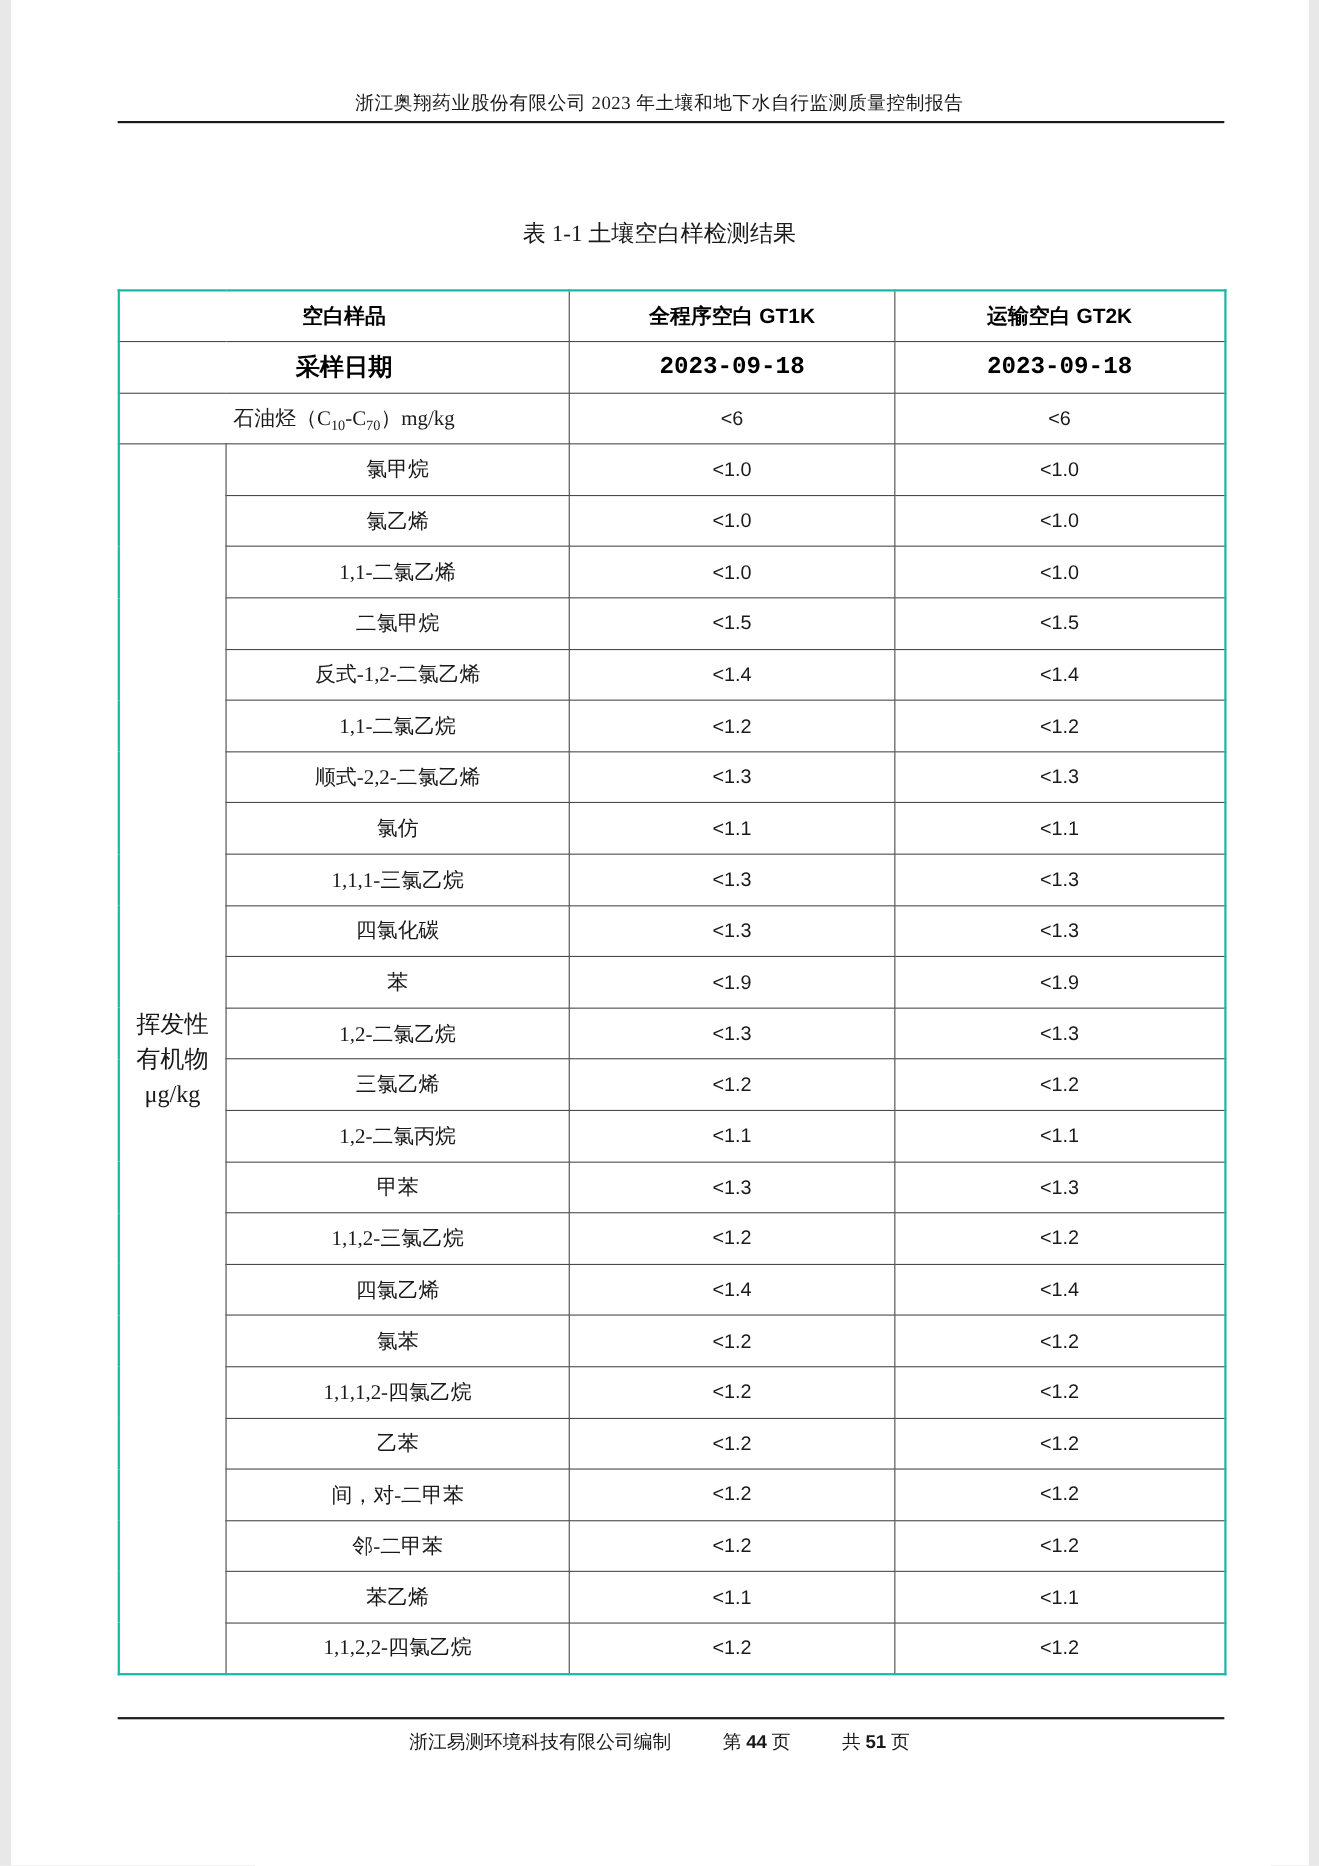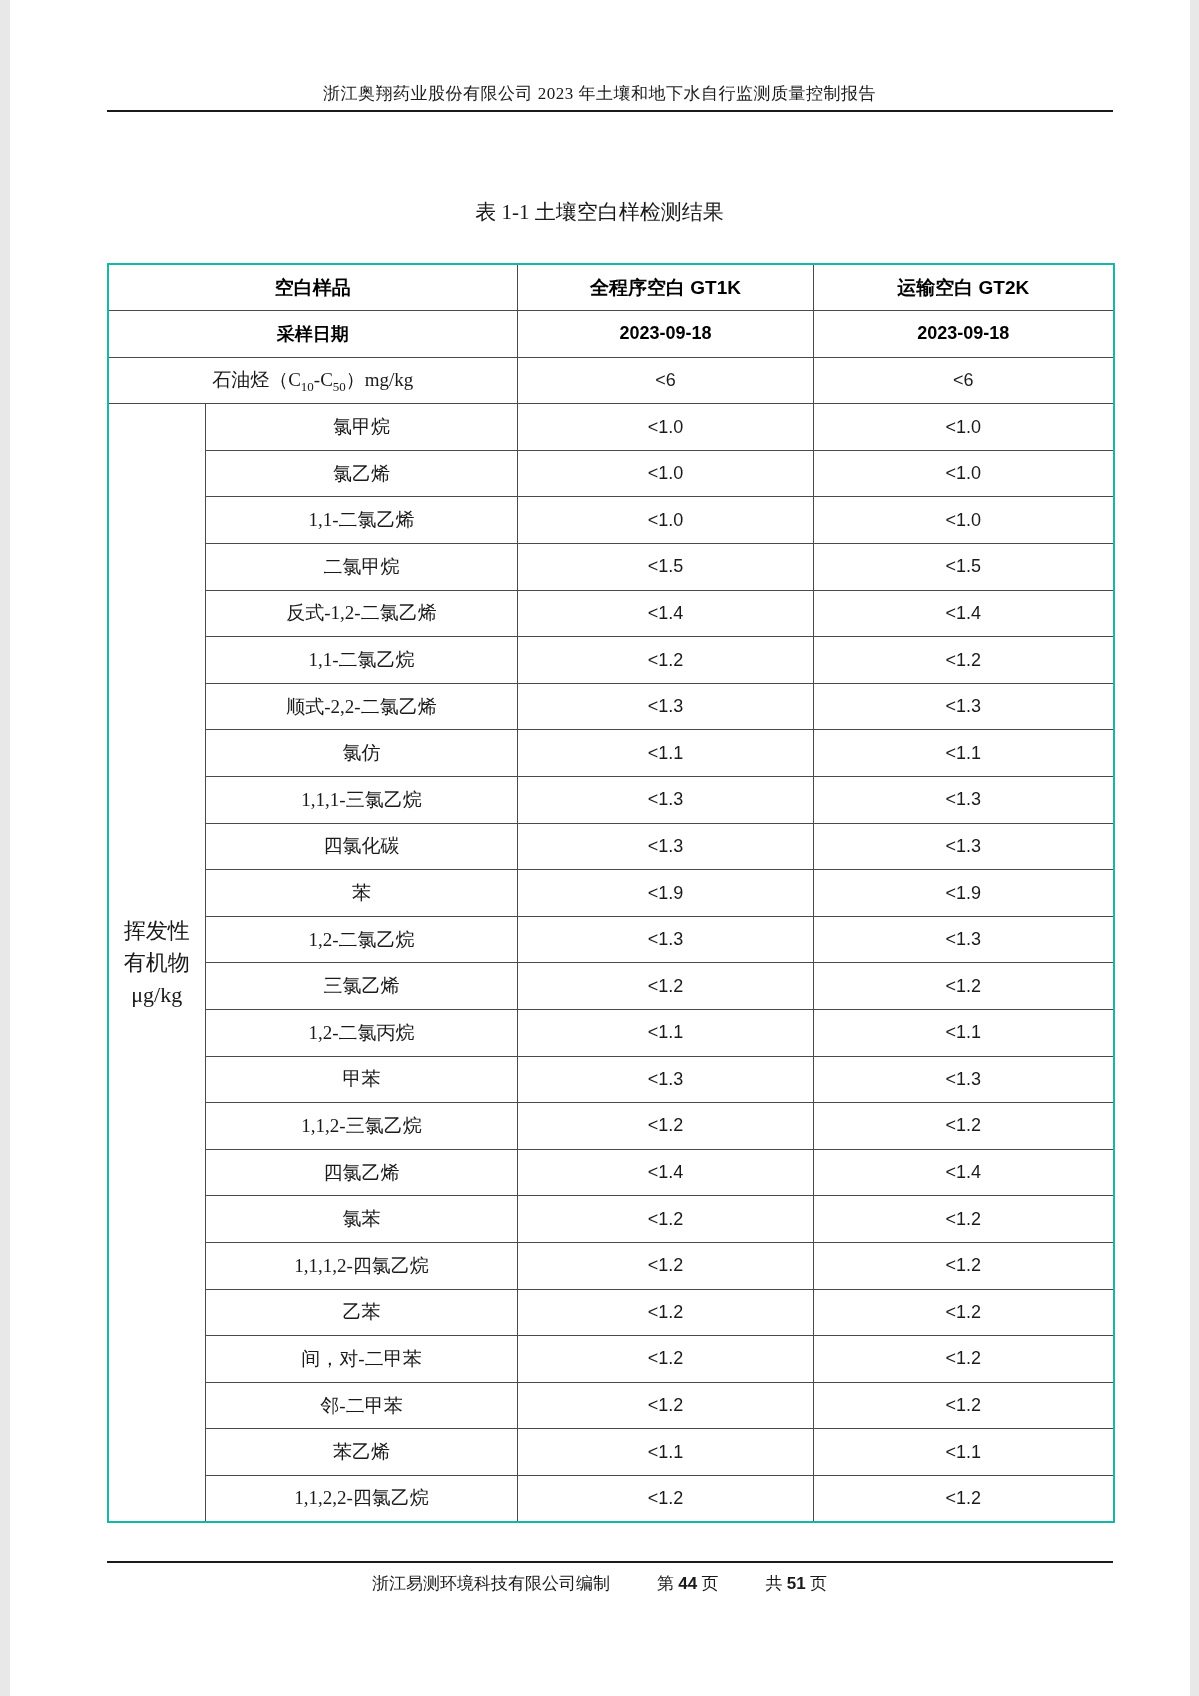--- a/index.html
+++ b/index.html
@@ -66,22 +66,22 @@
     overflow: hidden;
   }
   table.blank-table { border: 2px solid #14b8a6; }
   th.head {
     font-family: "Liberation Sans", sans-serif;
     font-size: 19px;
     font-weight: 700;
     color: #000000;
   }
   td.bold-cell {
-    font-family: Liberation Sans, sans-serif;
-    font-size: 18px;
+    font-family: Liberation Mono, monospace;
+    font-size: 22px;
     font-weight: 700;
     color: #000000;
   }
   td.name-cell {
     font-family: "Liberation Serif", serif;
     font-size: 19px;
     color: #1a1a1a;
   }
   td.val-cell {
     font-family: "Liberation Sans", sans-serif;
@@ -140,21 +140,21 @@
         <th class="head">运输空白 GT2K</th>
       </tr>
     </thead>
     <tbody>
       <tr>
         <td class="bold-cell" colspan="2">采样日期</td>
         <td class="bold-cell">2023-09-18</td>
         <td class="bold-cell">2023-09-18</td>
       </tr>
       <tr>
-        <td class="name-cell petro-cell" colspan="2"><span>石油烃（C</span><sub>10</sub><span>-C</span><sub>50</sub><span>）mg/kg</span></td>
+        <td class="name-cell petro-cell" colspan="2"><span>石油烃（C</span><sub>10</sub><span>-C</span><sub>70</sub><span>）mg/kg</span></td>
         <td class="val-cell">&lt;6</td>
         <td class="val-cell">&lt;6</td>
       </tr>
       <tr id="compound-row-0">
         <td class="group-cell" rowspan="24">
           <div>挥发性</div>
           <div>有机物</div>
           <div>μg/kg</div>
         </td>
         <td class="name-cell">氯甲烷</td>

